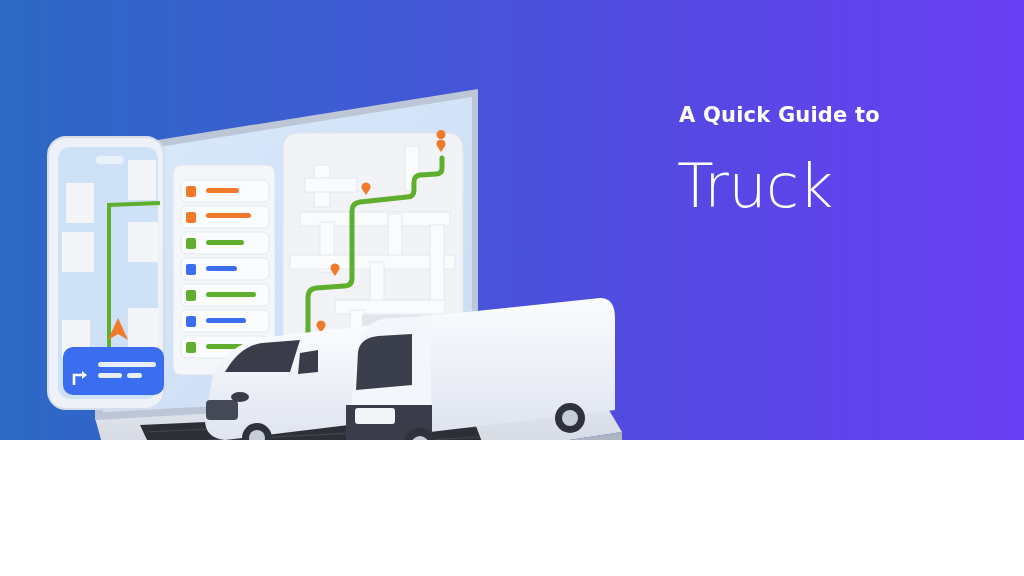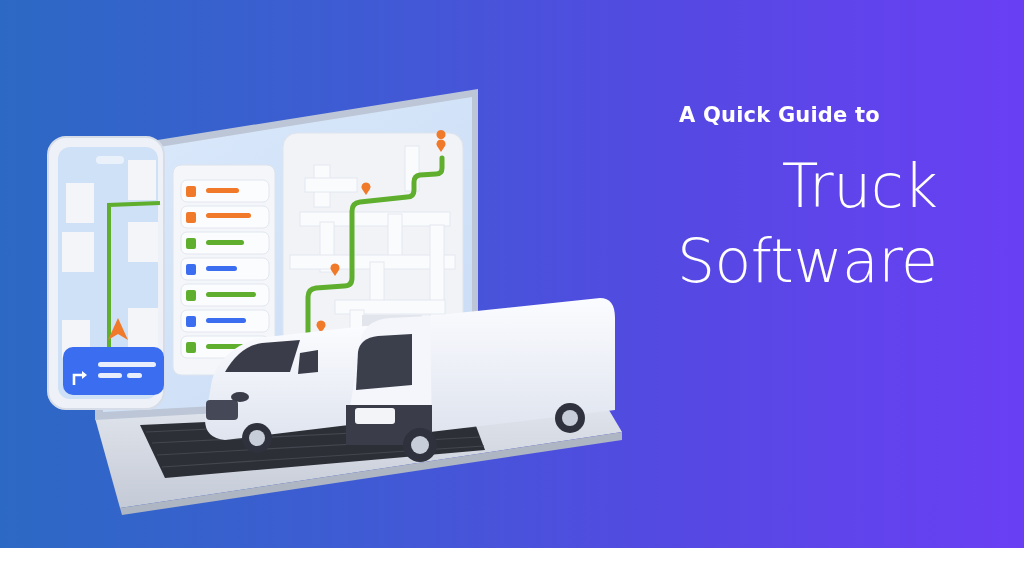--- a/index.html
+++ b/index.html
@@ -1,29 +1,29 @@
 <!DOCTYPE html>
 <html><head>
 <meta charset="utf-8">
 <style>
   html, body { margin:0; padding:0; }
   body { width:1024px; height:576px; overflow:hidden; }
   .banner {
-    position:relative; width:1024px; height:548px; overflow:hidden;
+    position:relative; width:1024px; height:440px; overflow:hidden;
     background: linear-gradient(90deg, #2c69c4 0%, #3f5bd4 35%, #5449e2 65%, #6a3ff4 100%);
   }
   .illus { position:absolute; left:0; top:0; width:1024px; height:576px; }
   .text-block { position:absolute; left:677px; top:104px; color:#ffffff; }
   .kicker {
     font-family:"DejaVu Sans", sans-serif; font-weight:600; font-size:21px;
     letter-spacing:0.2px; margin:0 0 22px 2px; line-height:1.1;
   }
   .title-line {
     font-family:"DejaVu Sans", sans-serif; font-weight:200; font-size:60px;
-    line-height:75px; margin:0; letter-spacing:-0.5px;text-align:right;
+    line-height:75px; margin:0; letter-spacing:-0.5px;
   }
 </style>
 </head>
 <body>
 
 <div class="banner">
 
   <svg class="illus" viewBox="0 0 1024 576">
     <defs>
       <linearGradient id="screenBg" x1="0" y1="0" x2="1" y2="1">
@@ -169,15 +169,14 @@
       <circle cx="420" cy="445" r="17" fill="#2f323d"></circle>
       <circle cx="420" cy="445" r="9" fill="#c7cdd9"></circle>
       <circle cx="570" cy="418" r="15" fill="#2f323d"></circle>
       <circle cx="570" cy="418" r="8" fill="#c7cdd9"></circle>
     </g>
   </svg>
 
   <div class="text-block">
     <p class="kicker">A Quick Guide to</p>
     <p class="title-line">Truck</p>
-    <p class="title-line">Software</p>
   </div>
 </div>
 
 </body></html>

